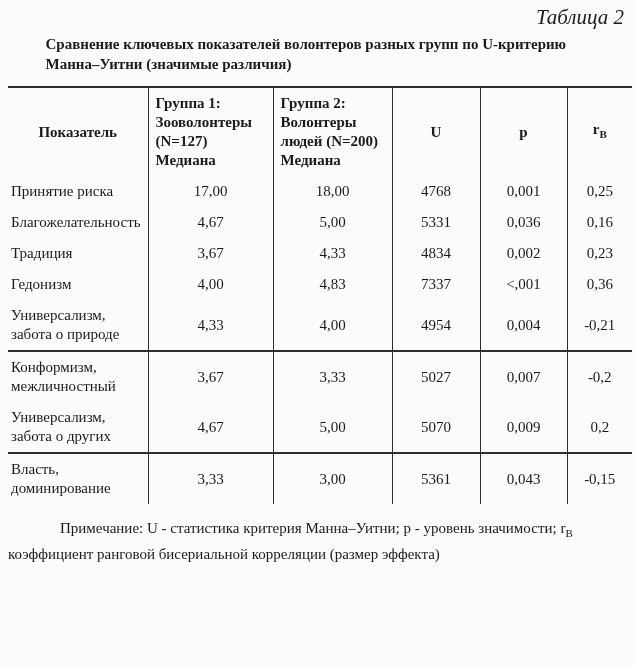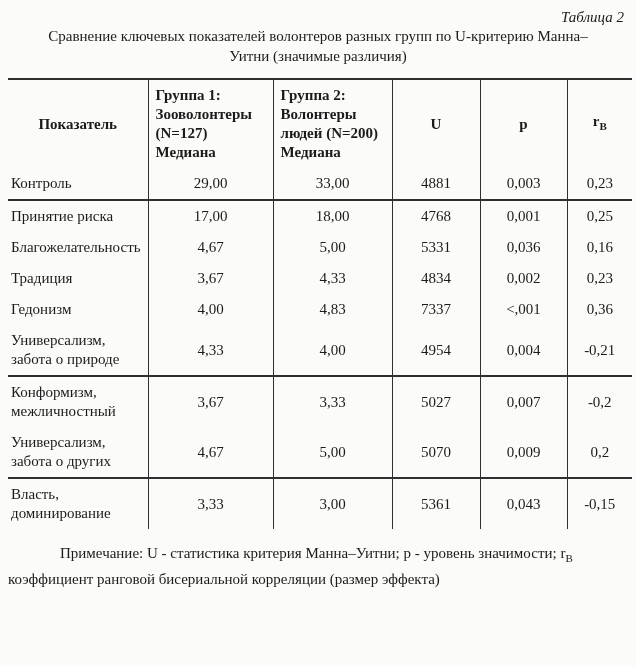--- a/index.html
+++ b/index.html
@@ -13,31 +13,31 @@
     width:636px;height:666px;
     background:var(--bg);
     color:var(--ink);
     font-family:"Liberation Serif", serif;
     overflow:hidden;
   }
   .sheet{position:relative;width:636px;height:666px;padding:8px 8px 0 8px;}
   .tbl-label{
     text-align:right;
     font-style:italic;
-    font-size:15px;
+    font-size:21px;
     padding-right:4px;
     line-height:18px;
   }
   .tbl-caption{
-    font-weight:normal;
-    text-align:center;
+    font-weight:bold;
+    text-align:left;
     font-size:15px;
     line-height:20px;
     width:545px;
-    margin:0 auto 12px auto;
+    margin:8px auto 12px auto;
   }
   table.doc-table{
     border-collapse:collapse;
     table-layout:fixed;
     width:624px;
     margin-left:0px;
     border-top:2px solid var(--border);
   }
   col.c-ind{width:140px;}
   col.c-g1{width:125px;}
@@ -105,28 +105,20 @@
       <tr>
         <th>Показатель</th>
         <th class="h-left">Группа 1: Зооволонтеры (N=127) Медиана</th>
         <th class="h-left">Группа 2: Волонтеры людей (N=200) Медиана</th>
         <th>U</th>
         <th>p</th>
         <th><span>r</span><sub>В</sub></th>
       </tr>
     </thead>
     <tbody>
-        <tr class="group-end">
-          <td class="label">Контроль</td>
-          <td class="num">29,00</td>
-          <td class="num">33,00</td>
-          <td class="num">4881</td>
-          <td class="num">0,003</td>
-          <td class="num">0,23</td>
-        </tr>
         <tr>
           <td class="label">Принятие риска</td>
           <td class="num">17,00</td>
           <td class="num">18,00</td>
           <td class="num">4768</td>
           <td class="num">0,001</td>
           <td class="num">0,25</td>
         </tr>
         <tr>
           <td class="label">Благожелательность</td>

